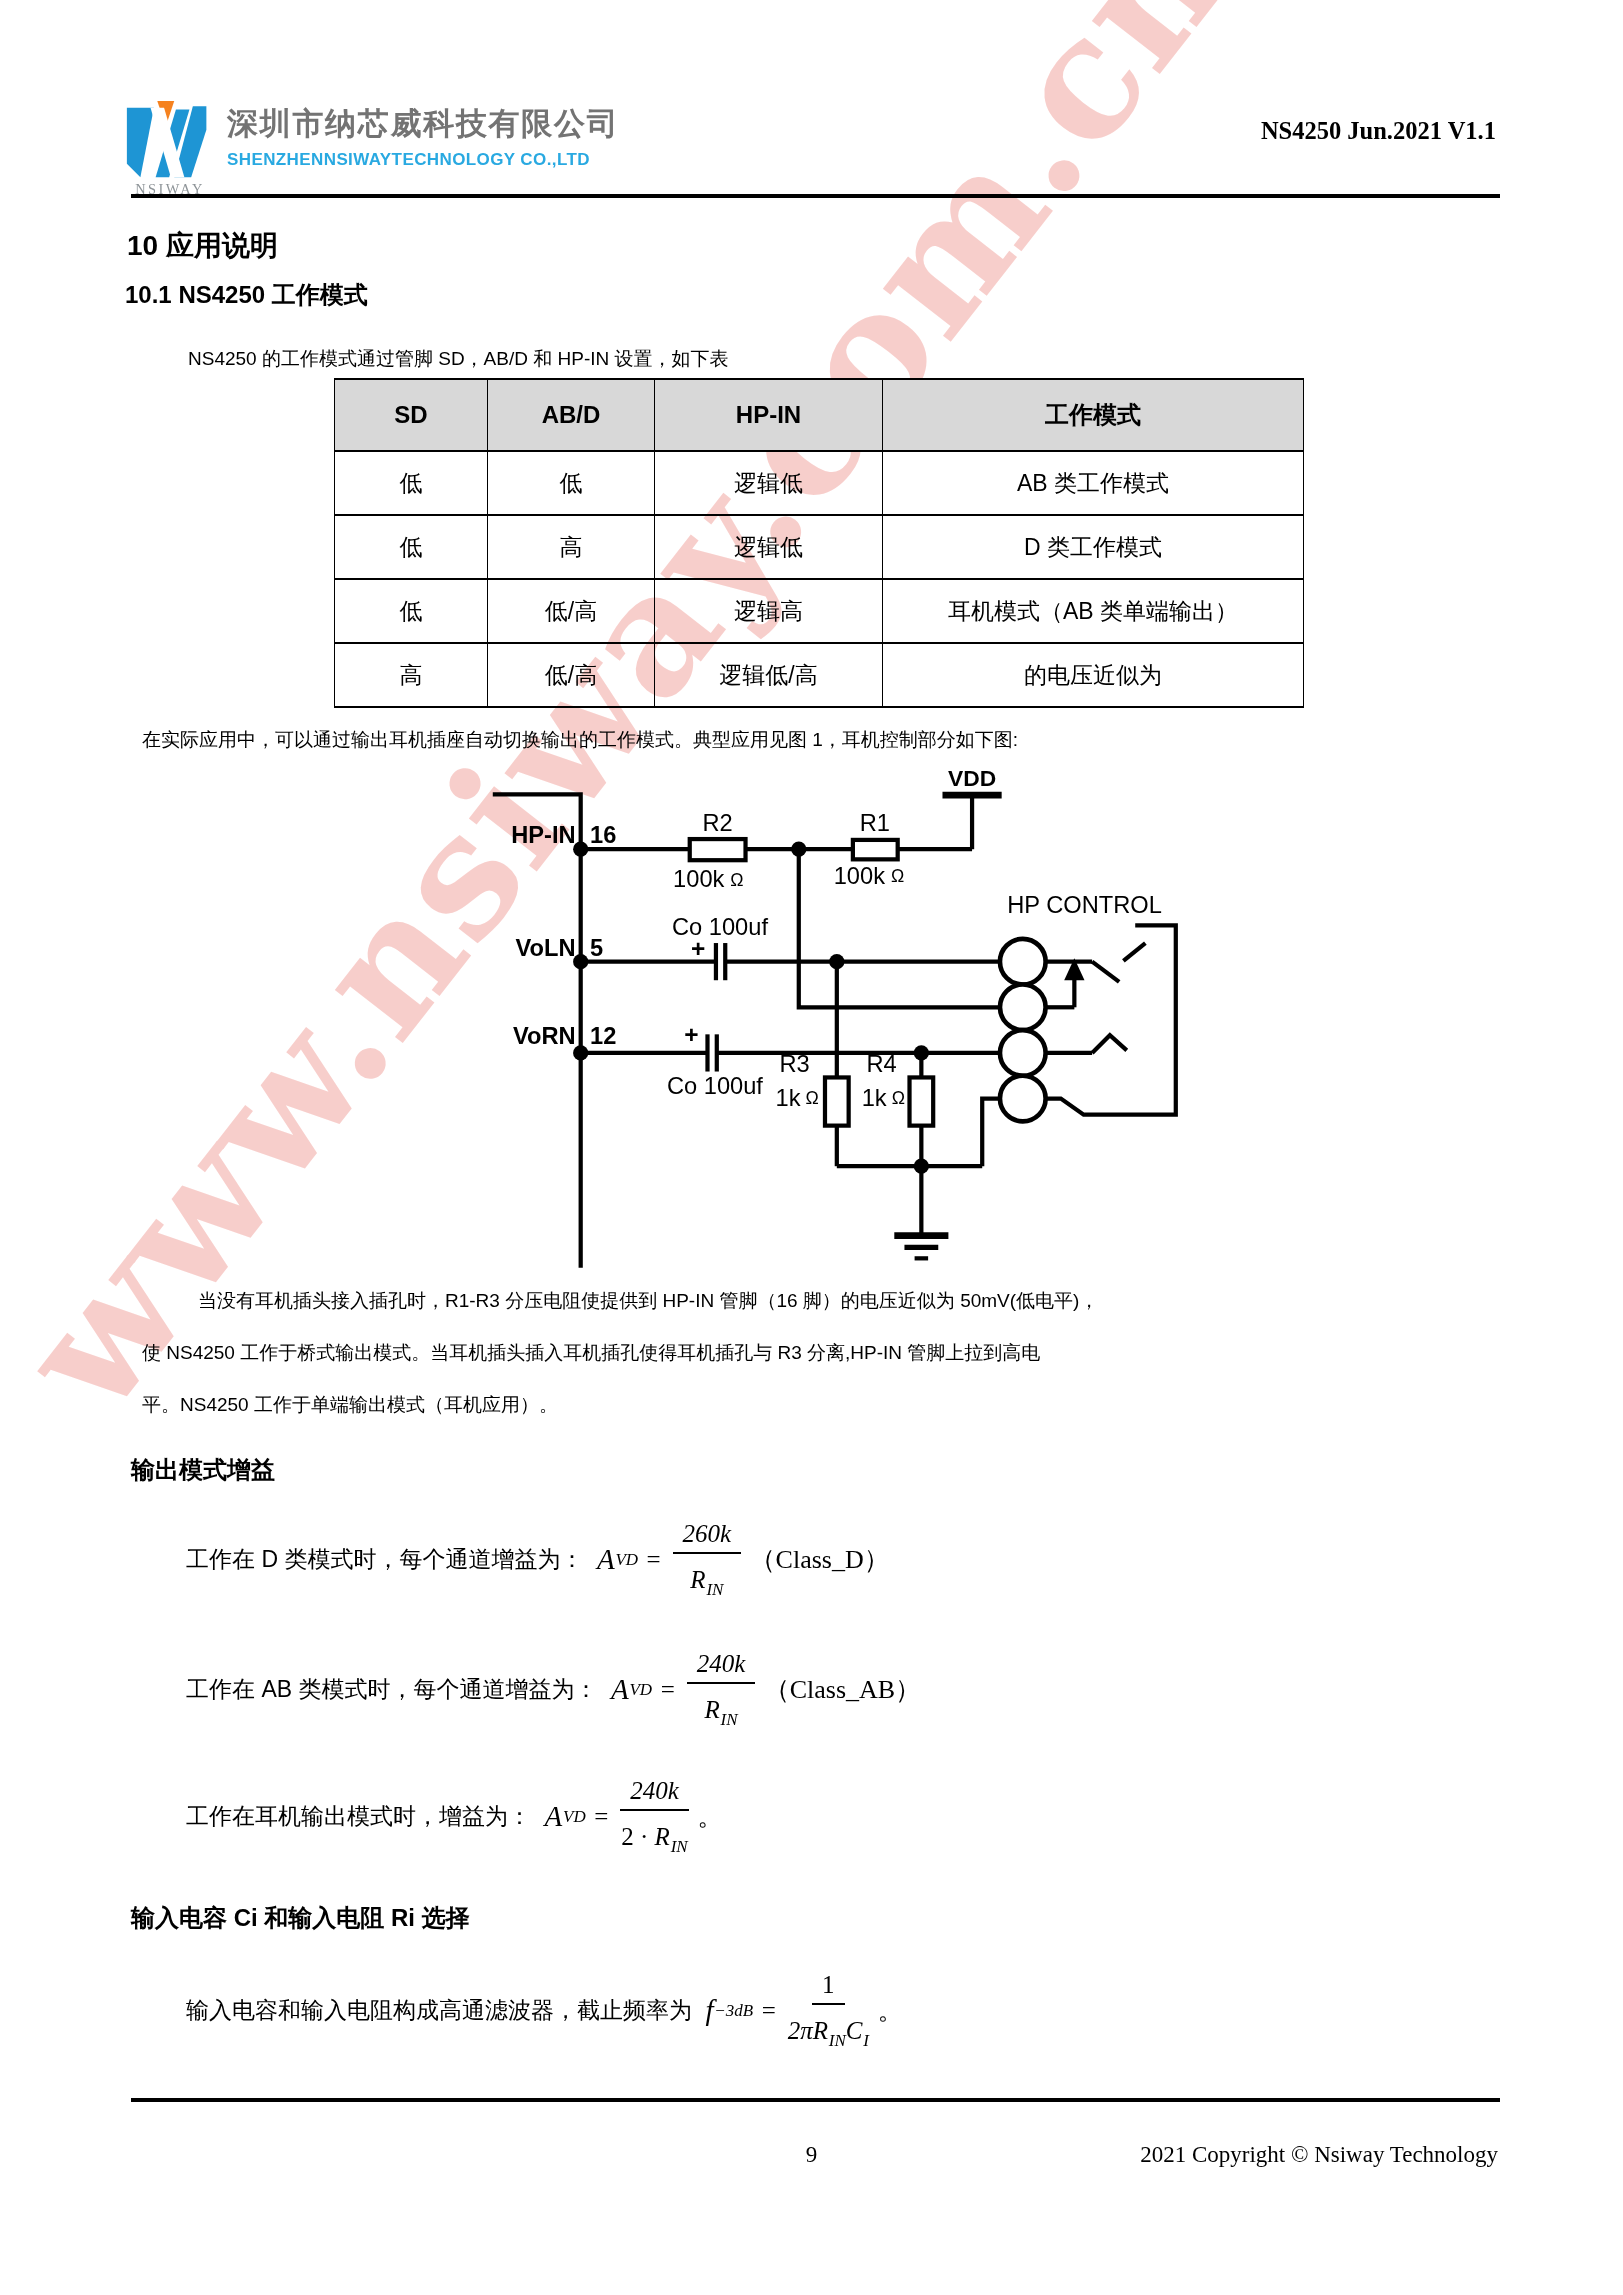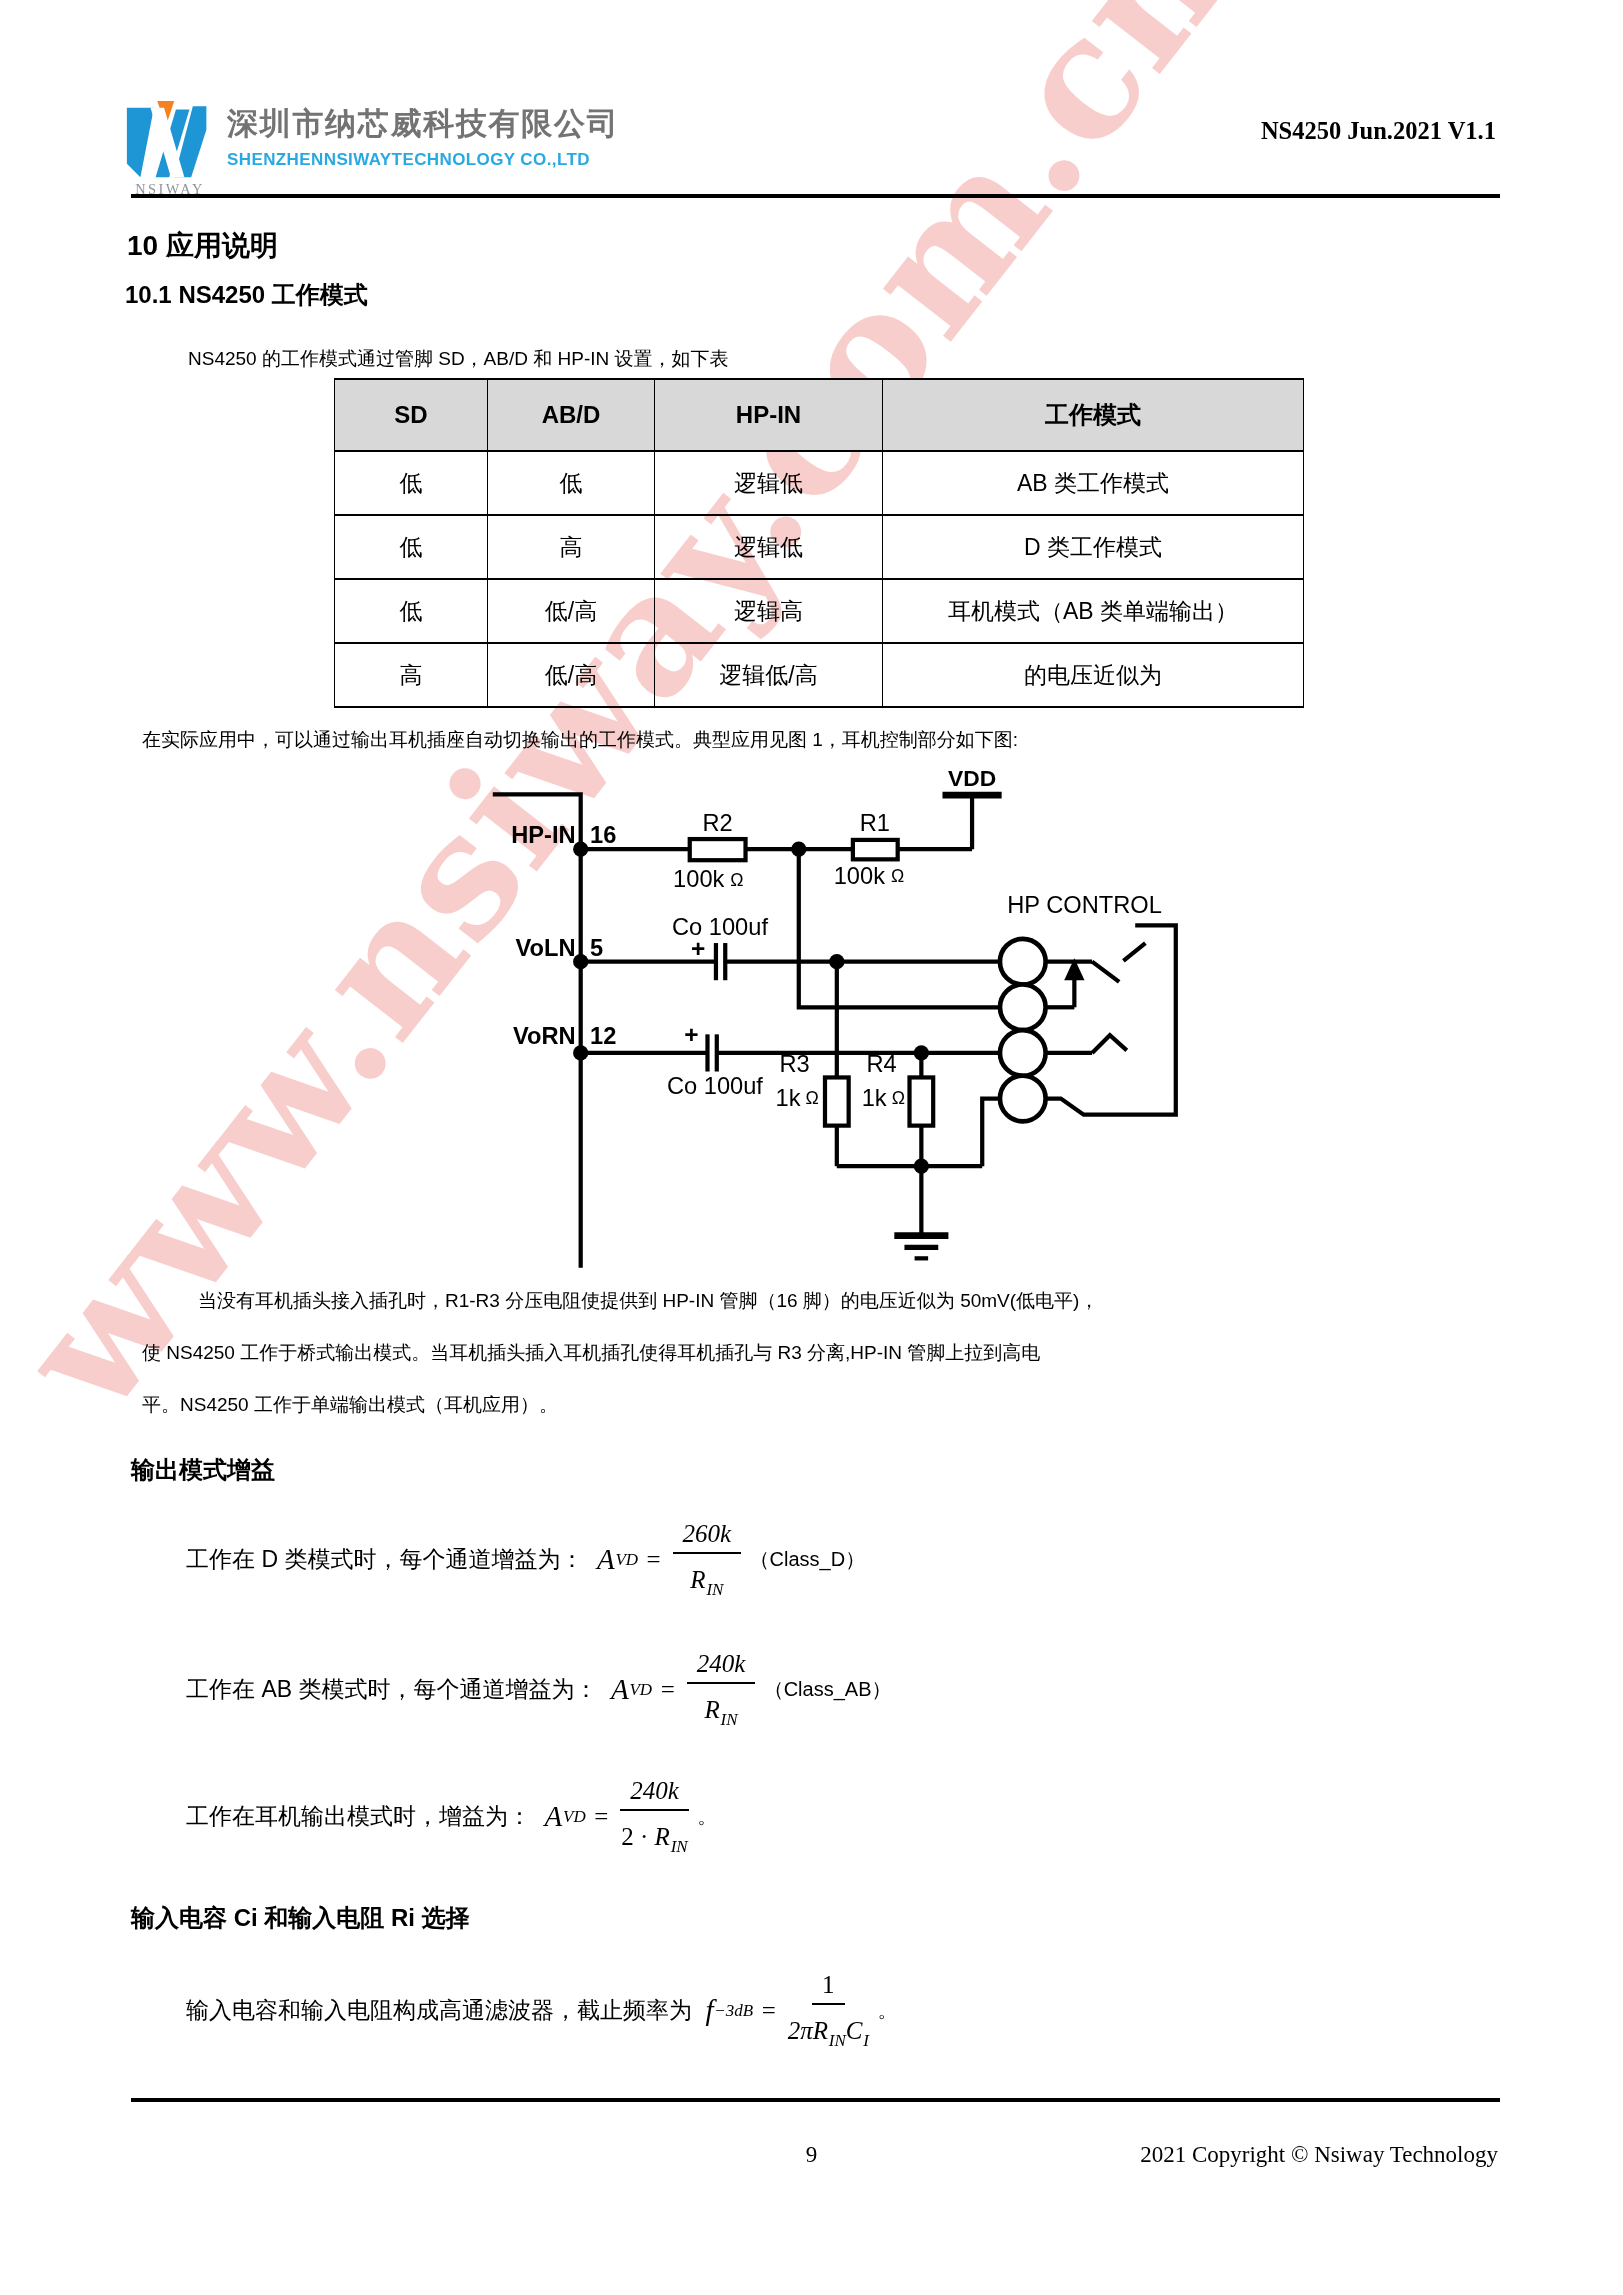--- a/index.html
+++ b/index.html
@@ -45,21 +45,21 @@
   .fr2{left:186px;top:1638px;}
   .fr3{left:186px;top:1765px;}
   .fr4{left:186px;top:1959px;}
   .fm{display:inline-flex;align-items:center;font-family:"Liberation Serif",serif;font-size:25px;margin-left:13.5px;}
   .mvar{font-style:italic;font-size:29px;font-family:"Liberation Serif",serif;}
   .msub{font-style:italic;font-size:17px;vertical-align:-6.8px;margin-left:0.8px;}
   .meq{margin:0 8.5px;font-size:25px;}
   .frac{display:inline-flex;flex-direction:column;align-items:center;line-height:1.12;margin:0 3.4px;}
   .frac .num{border-bottom:2.5px solid #000;padding:0 10px 3.4px;}
   .frac .den{padding-top:12px;}
-  .fsuffix{font-family:Liberation Sans, sans-serif;font-size:20px;margin-left:5px;text-align:center;}
+  .fsuffix{font-family:Liberation Serif, serif;font-size:26px;margin-left:5px;text-align:center;}
   
   .page-num{left:0;right:0;top:2142px;text-align:center;
     font-family:"Liberation Serif",serif;font-size:23px;}
   .copyright{right:125px;top:2142px;font-family:"Liberation Serif",serif;font-size:23px;}
   
   .circuit{left:469px;top:752px;z-index:2;position:absolute;}
   .circuit text{font-family:"Liberation Sans",sans-serif;}
   .pin-label{font-weight:bold;font-size:28px;}
   .net-label{font-weight:bold;font-size:27px;}
   .ref-label{font-size:28px;}

